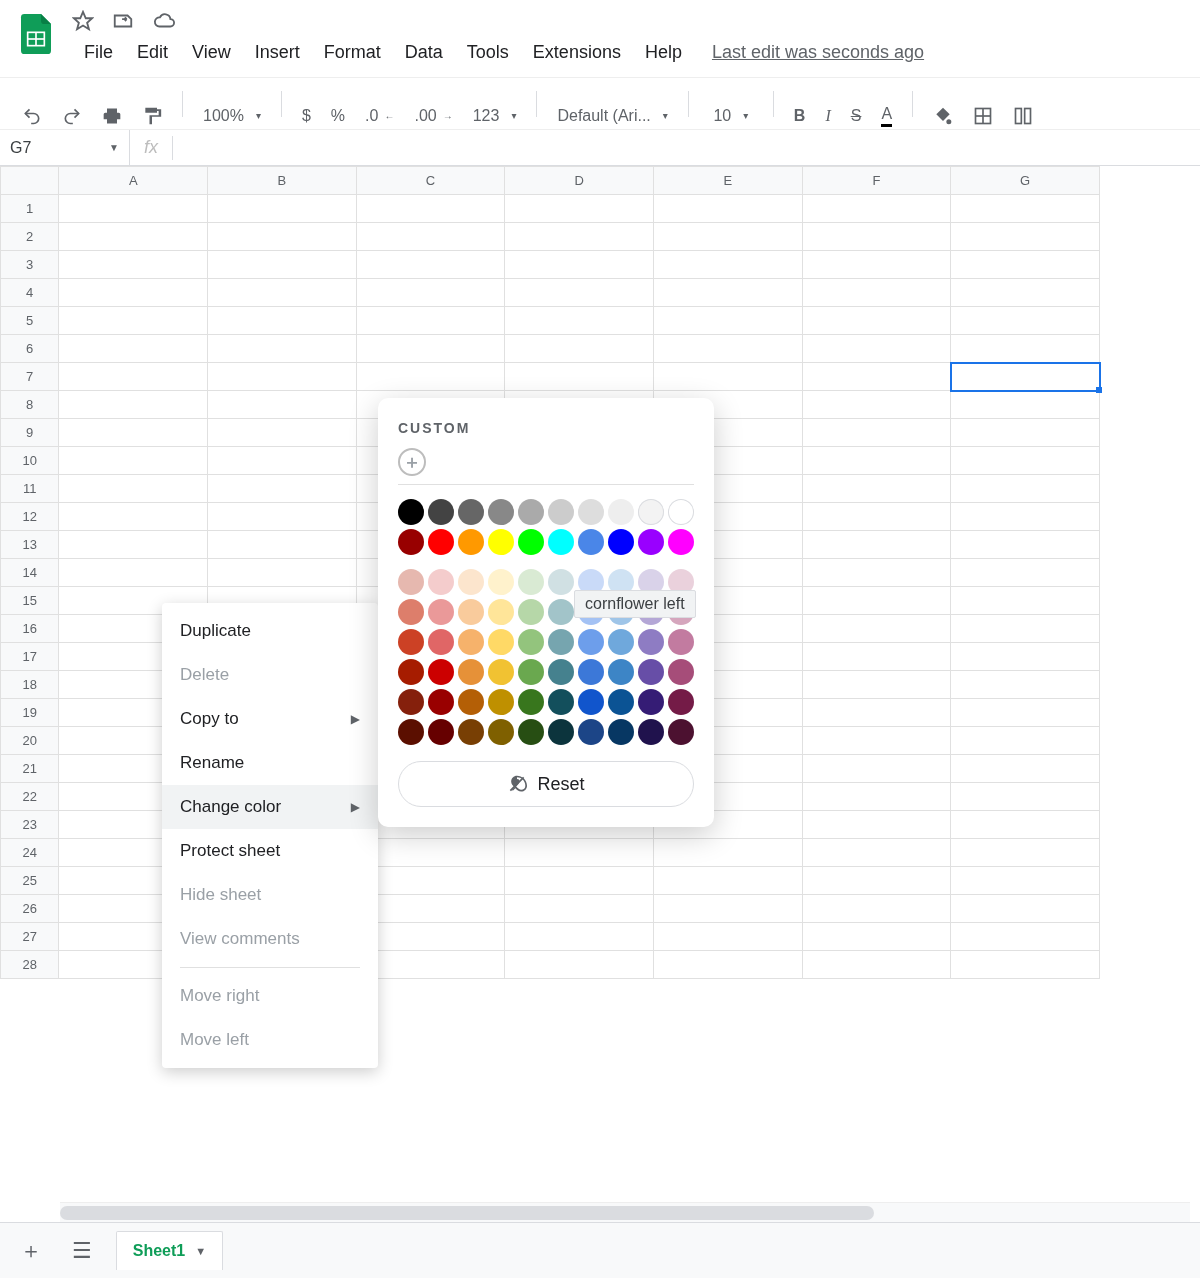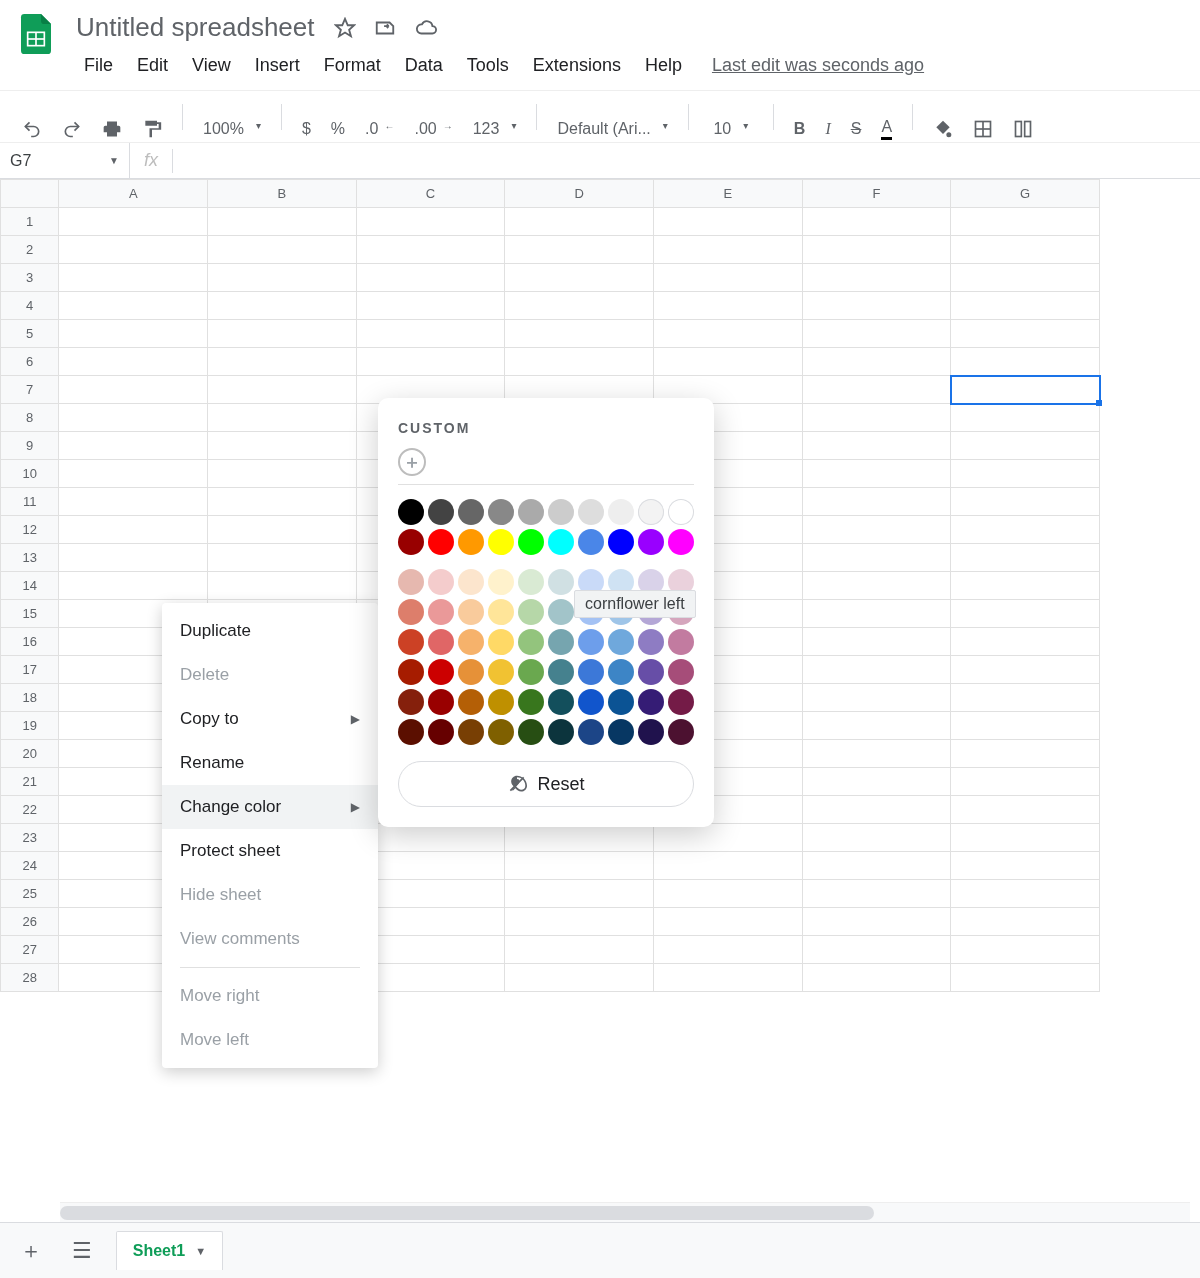--- a/index.html
+++ b/index.html
@@ -11,21 +11,21 @@
   .title-col { display:flex; flex-direction:column; }
   .title-row { display:flex; align-items:center; gap:16px; }
   .doc-title { font-size:26px; color:#5f6368; padding:2px 4px; }
   .title-icons { display:flex; gap:18px; color:#5f6368; }
   .menu-row { display:flex; gap:0; padding:4px 0 8px 0; align-items:center; flex-wrap:wrap; }
   .menu-item { padding:6px 12px; font-size:18px; color:#202124; cursor:pointer; border-radius:4px;text-align:right; }
   .last-edit { color:#5f6368; text-decoration:underline; margin-left:18px; font-size:18px; }
   .menubar-sep { border-bottom:1px solid #eee; }
   
   .toolbar { display:flex; align-items:center; padding:8px 14px; gap:4px; border-bottom:1px solid #eee; height:52px; }
-  .tbtn { padding:6px 8px; color:#5f6368; display:flex; align-items:flex-start; gap:6px; font-size:16px; border-radius:4px; cursor:pointer;margin-top:24px; }
+  .tbtn { padding:6px 8px; color:#5f6368; display:flex; align-items:center; gap:6px; font-size:16px; border-radius:4px; cursor:pointer;margin-top:24px; }
   .tsep { width:1px; height:26px; background:#dadce0; margin:0 8px; }
   .drop::after { content:"▾"; font-size:10px; color:#5f6368; margin-left:6px; }
   .font-box { min-width:120px; justify-content:space-between; }
   .size-box { min-width:60px; justify-content:center; }
   .color-underline { border-bottom:3px solid #000; padding-bottom:1px; }
   
   .fxrow { display:flex; align-items:center; height:36px; border-bottom:1px solid #dadce0; }
   .namebox { width:130px; display:flex; align-items:center; justify-content:space-between; padding:0 10px; font-size:16px; color:#3c4043; border-right:1px solid #dadce0; height:100%; }
   .fx { font-style:italic; color:#bdbdbd; padding:0 14px; font-size:18px; }
   .fxsep { width:1px; height:24px; background:#dadce0; }
@@ -75,21 +75,20 @@
     <svg class="logo" viewBox="0 0 40 48">
       <path fill="#0f9d58" d="M6 0h20l12 12v32a4 4 0 0 1-4 4H6a4 4 0 0 1-4-4V4a4 4 0 0 1 4-4z"></path>
       <path fill="#087f46" d="M26 0l12 12H30a4 4 0 0 1-4-4V0z"></path>
       <rect x="10" y="22" width="20" height="16" fill="none" stroke="#fff" stroke-width="2"></rect>
       <line x1="10" y1="30" x2="30" y2="30" stroke="#fff" stroke-width="2"></line>
       <line x1="20" y1="22" x2="20" y2="38" stroke="#fff" stroke-width="2"></line>
     </svg>
   </div>
   <div class="title-col">
     <div class="title-row">
-      <span class="doc-title">Untitled spreadsheet</span>
       <div class="title-icons">
         <span>
           <svg width="22" height="22" viewBox="0 0 24 24" fill="none" stroke="#5f6368" stroke-width="2">
               <polygon points="12 2 15 9 22 9 16.5 14 18.5 21 12 17 5.5 21 7.5 14 2 9 9 9"></polygon>
             </svg>
         </span>
         <span>
           <svg width="22" height="22" viewBox="0 0 24 24" fill="none" stroke="#5f6368" stroke-width="2">
               <path d="M3 6h14l4 4v8H3z"></path>
               <path d="M11 10h5m0 0l-2-2m2 2l-2 2"></path>

